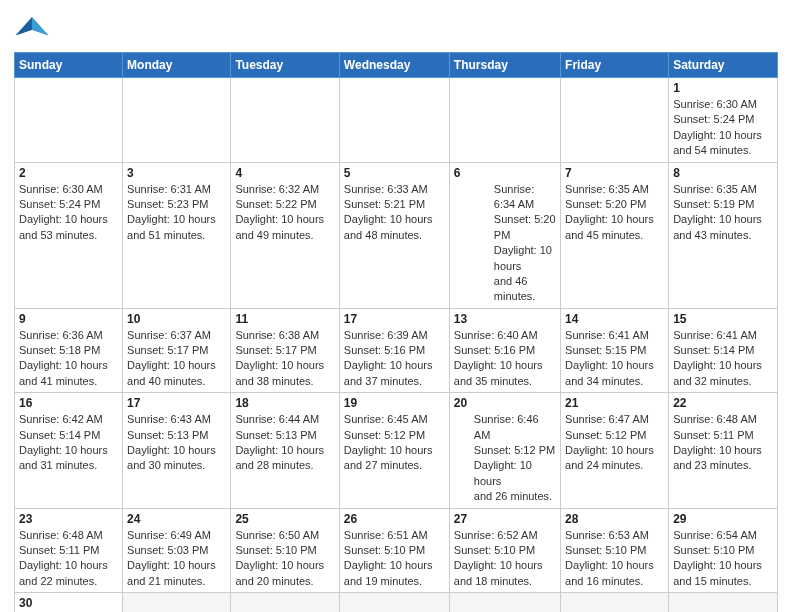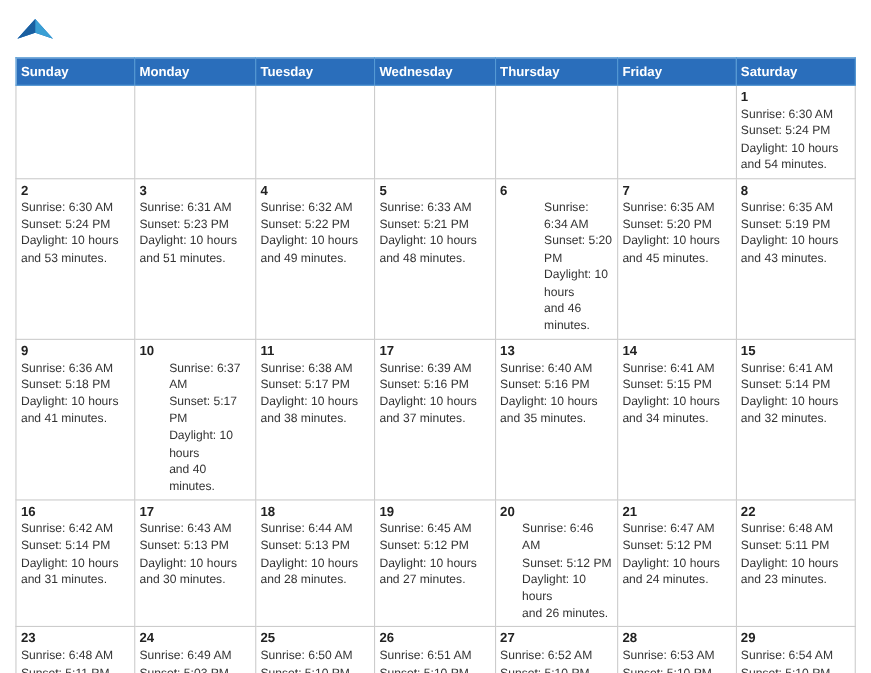--- a/index.html
+++ b/index.html
@@ -208,21 +208,21 @@
         <tr>
           <td>
             <span class="day-number">9</span>
             <div class="day-info" style="white-space: pre-line;">Sunrise: 6:36 AM
 Sunset: 5:18 PM
 Daylight: 10 hours
 and 41 minutes.</div>
           </td>
           <td>
             <span class="day-number">10</span>
-            <div class="day-info" style="white-space: pre-line; margin-left: 27px;">Sunrise: 6:37 AM
+            <div class="day-info" style="white-space: pre-line;">Sunrise: 6:37 AM
 Sunset: 5:17 PM
 Daylight: 10 hours
 and 40 minutes.</div>
           </td>
           <td>
             <span class="day-number">11</span>
             <div class="day-info" style="white-space: pre-line;">Sunrise: 6:38 AM
 Sunset: 5:17 PM
 Daylight: 10 hours
 and 38 minutes.</div>

